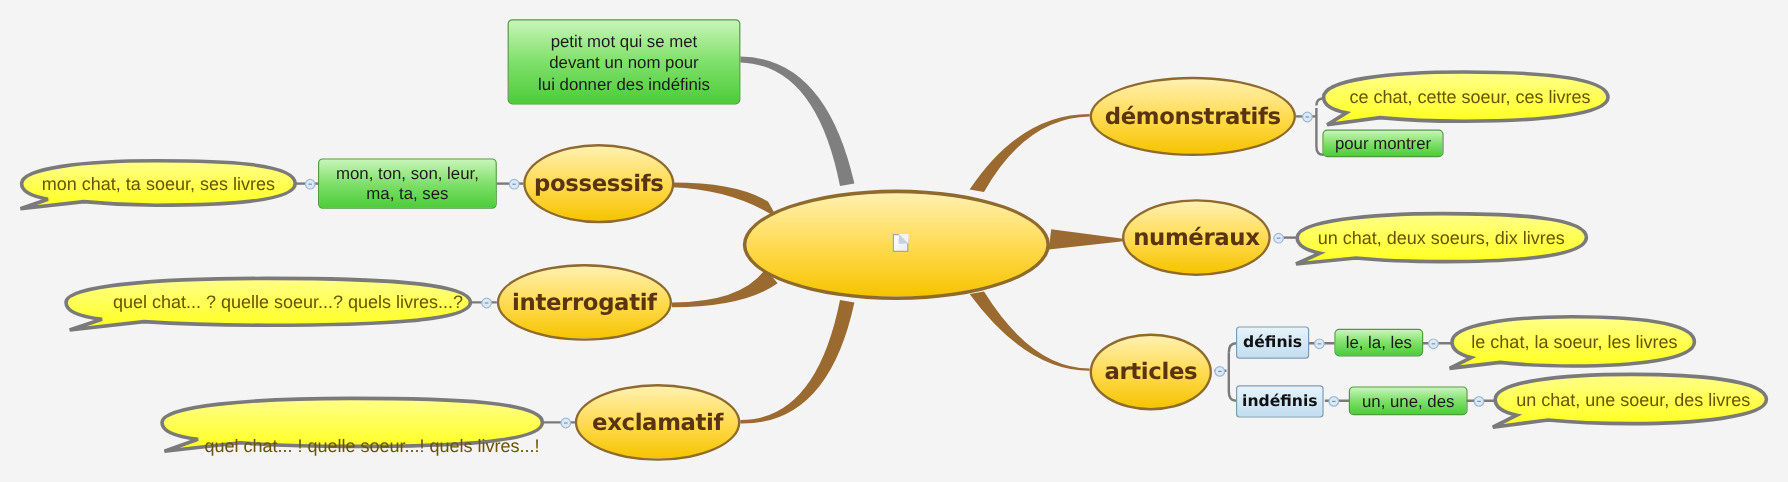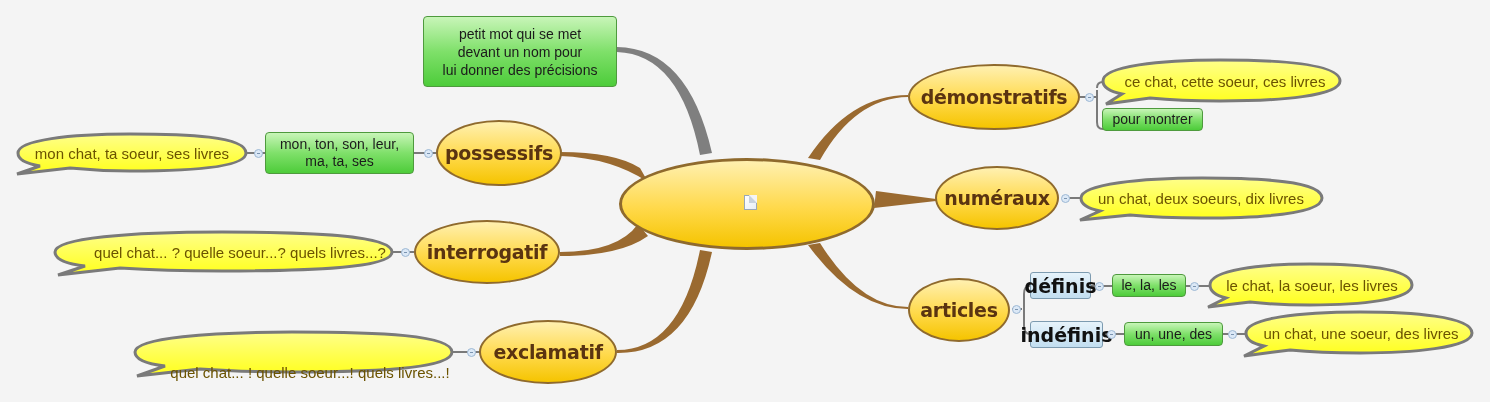--- a/index.html
+++ b/index.html
@@ -37,21 +37,21 @@
     .green {
       display: flex; align-items: center; justify-content: center; text-align: center;
       border: 1px solid #4e9a3d; border-radius: 4px;
       background: linear-gradient(#c8f5b8 0%, #7fe06a 50%, #4dcc3a 100%);
       color: #1b1b1b; font-size: 14px; line-height: 17px;
     }
     .blue {
       display: flex; align-items: center; justify-content: center;
       border: 1px solid #7d9bb0; border-radius: 3px;
       background: linear-gradient(#e6f3fb 0%, #c2def0 100%);
-      color: #111; font-family: "DejaVu Sans", sans-serif; font-weight: bold; font-size: 19px;
+      color: #111; font-family: "DejaVu Sans", sans-serif; font-weight: bold; font-size: 13px;
     }
     .bubble-text {
       position: absolute; z-index: 3; display: flex; align-items: center; justify-content: center;
       color: #6b5300; font-size: 15px; white-space: nowrap;
     }
     .dot {
       position: absolute; z-index: 3; width: 9px; height: 9px; border-radius: 50%;
       background: #dbe8f6; border: 1px solid #9db8d4; box-sizing: border-box;
     }
     .dot::after {
@@ -107,21 +107,21 @@
   </g>
 </svg>
 
 <div class="abs oval central" style="left:619px; top:158px; width:256px; height:92px;">
   <span class="note-icon"></span>
 </div>
 
 <div class="abs green" style="left:423px; top:16px; width:194px; height:71px; font-size:14px; line-height:18px; flex-direction:column;">
   <span>petit mot qui se met</span>
   <span>devant un nom pour</span>
-  <span>lui donner des précisions</span>
+  <span>lui donner des indéfinis</span>
 </div>
 
 <div class="abs oval main" style="left:436px; top:120px; width:126px; height:66px;">
   <span>possessifs</span>
 </div>
 <div class="dot" style="left:424px; top:149px;"></div>
 <div class="abs green" style="left:265px; top:132px; width:149px; height:42px; flex-direction:column;">
   <span>mon, ton, son, leur,</span>
   <span>ma, ta, ses</span>
 </div>

